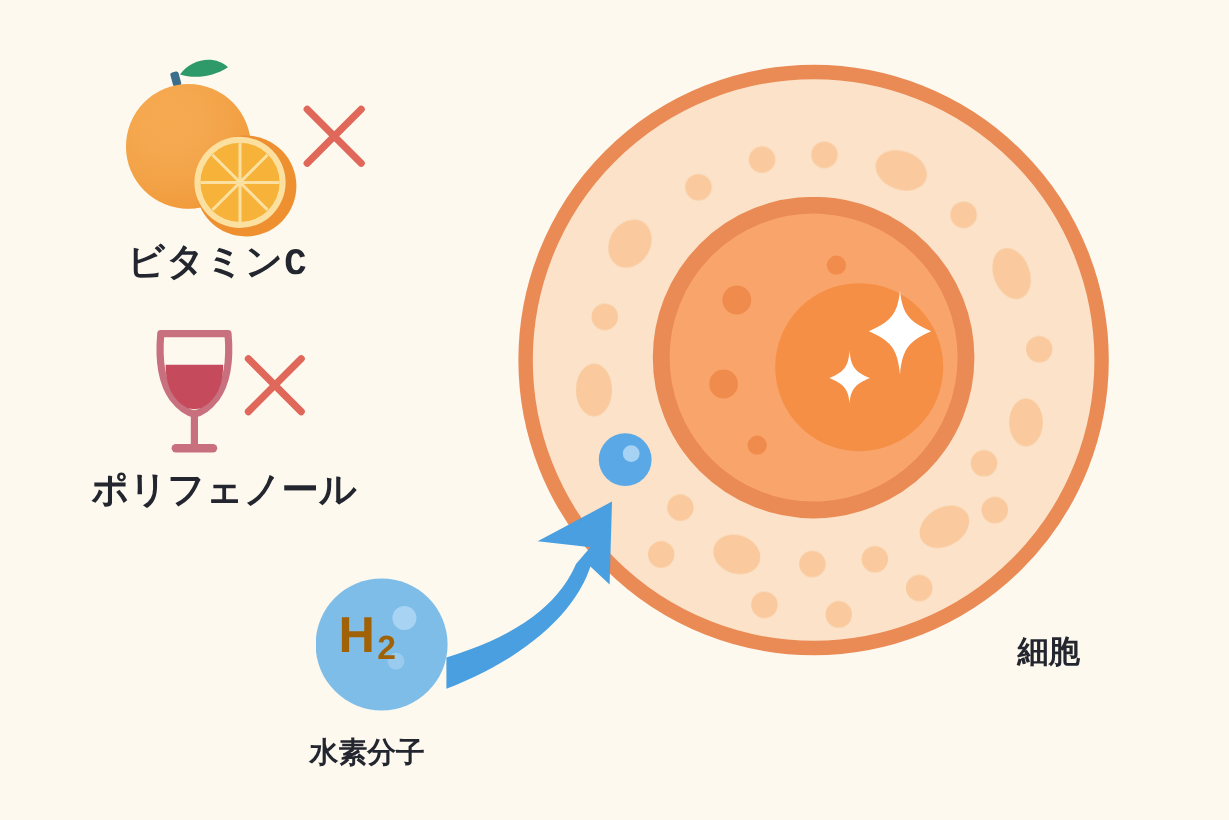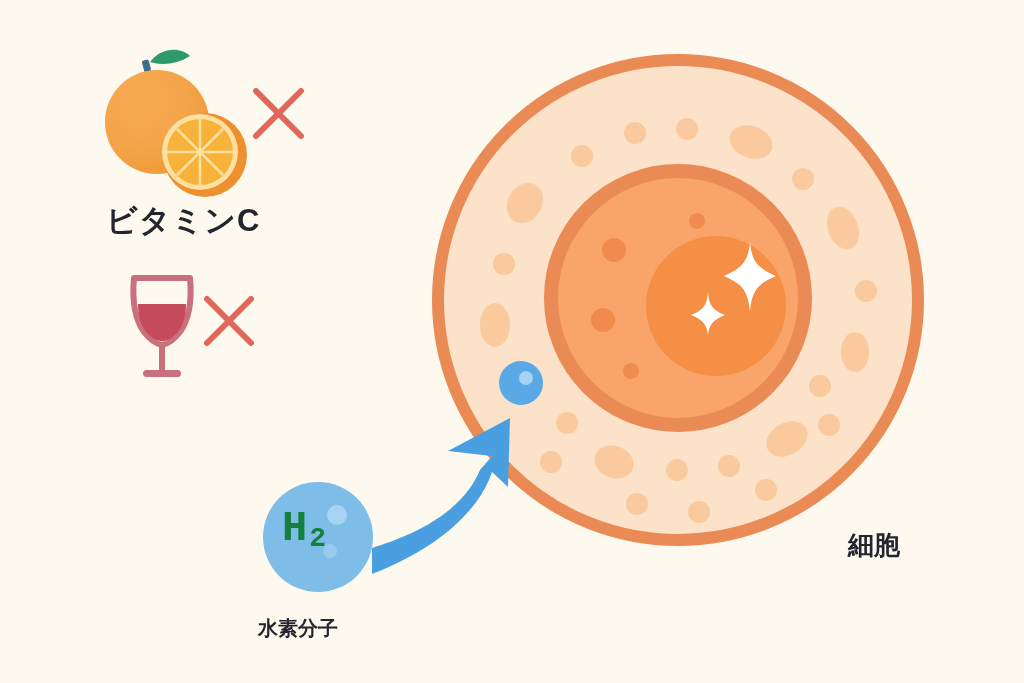--- a/index.html
+++ b/index.html
@@ -5,31 +5,31 @@
   html, body { margin: 0; padding: 0; }
   body {
     width: 1024px; height: 683px; overflow: hidden;
     background: #fdf9ef;
     font-family: "DejaVu Sans", "Liberation Sans", sans-serif;
     position: relative;
   }
   .canvas { position: absolute; left: 0; top: 0; width: 1024px; height: 683px; }
   .label {
     position: absolute; font-weight: bold; color: #23262e;
-    font-family: Liberation Sans, sans-serif;
+    font-family: Liberation Mono, monospace;
     white-space: nowrap; line-height: 1;
   }
   .lbl-vitc { left: 106px; top: 205px; font-size: 31px; letter-spacing: 1px; }
   .lbl-poly { left: 76px; top: 395px; font-size: 31px; letter-spacing: 0px; }
-  .lbl-h2 { left: 258px; top: 618px; font-size: 20px; }
+  .lbl-h2 { left: 258px; top: 618px; font-size: 24px; }
   .lbl-cell { left: 832px; top: 532px; font-size: 26px; margin-left: 16px; }
   .h2-text {
     position: absolute; left: 282px; top: 508px;
-    color: #15803d; font-weight: bold; font-size: 42px; line-height: 1;
-    font-family: Liberation Mono, monospace;
+    color: #a16207; font-weight: bold; font-size: 42px; line-height: 1;
+    font-family: Liberation Sans, sans-serif;
   }
   .h2-text sub { font-size: 28px; vertical-align: -6px; margin-left: 2px; }
 </style>
 </head>
 <body>
 
 <div class="canvas">
 <svg width="1024" height="683" viewBox="0 0 1024 683" xmlns="http://www.w3.org/2000/svg">
 
   <g>
@@ -127,15 +127,16 @@
   <g>
     <circle cx="318" cy="537" r="55" fill="#7fbde9"></circle>
     <circle cx="337" cy="515" r="10" fill="#a8d3f2"></circle>
     <circle cx="330" cy="551" r="7" fill="#a8d3f2" opacity="0.6"></circle>
   </g>
 </svg>
 
 <div class="h2-text"><span>H</span><sub>2</sub></div>
 
 <div class="label lbl-vitc">ビタミンC</div>
+<div class="label lbl-poly">ポリフェノール</div>
 <div class="label lbl-h2">水素分子</div>
 <div class="label lbl-cell">細胞</div>
 </div>
 
 </body></html>

